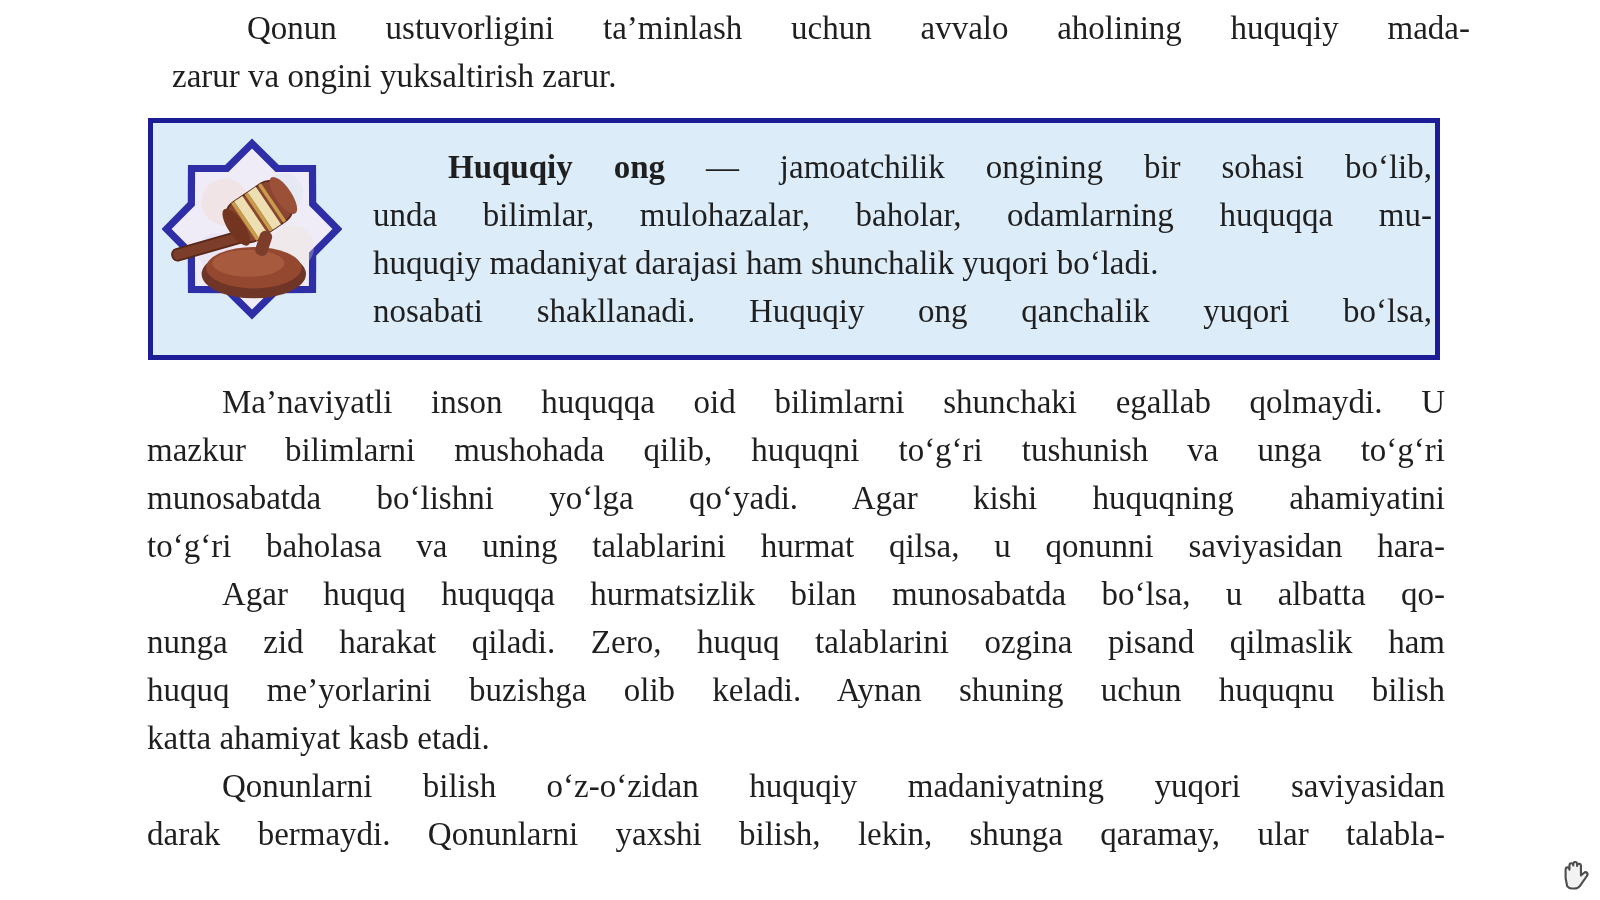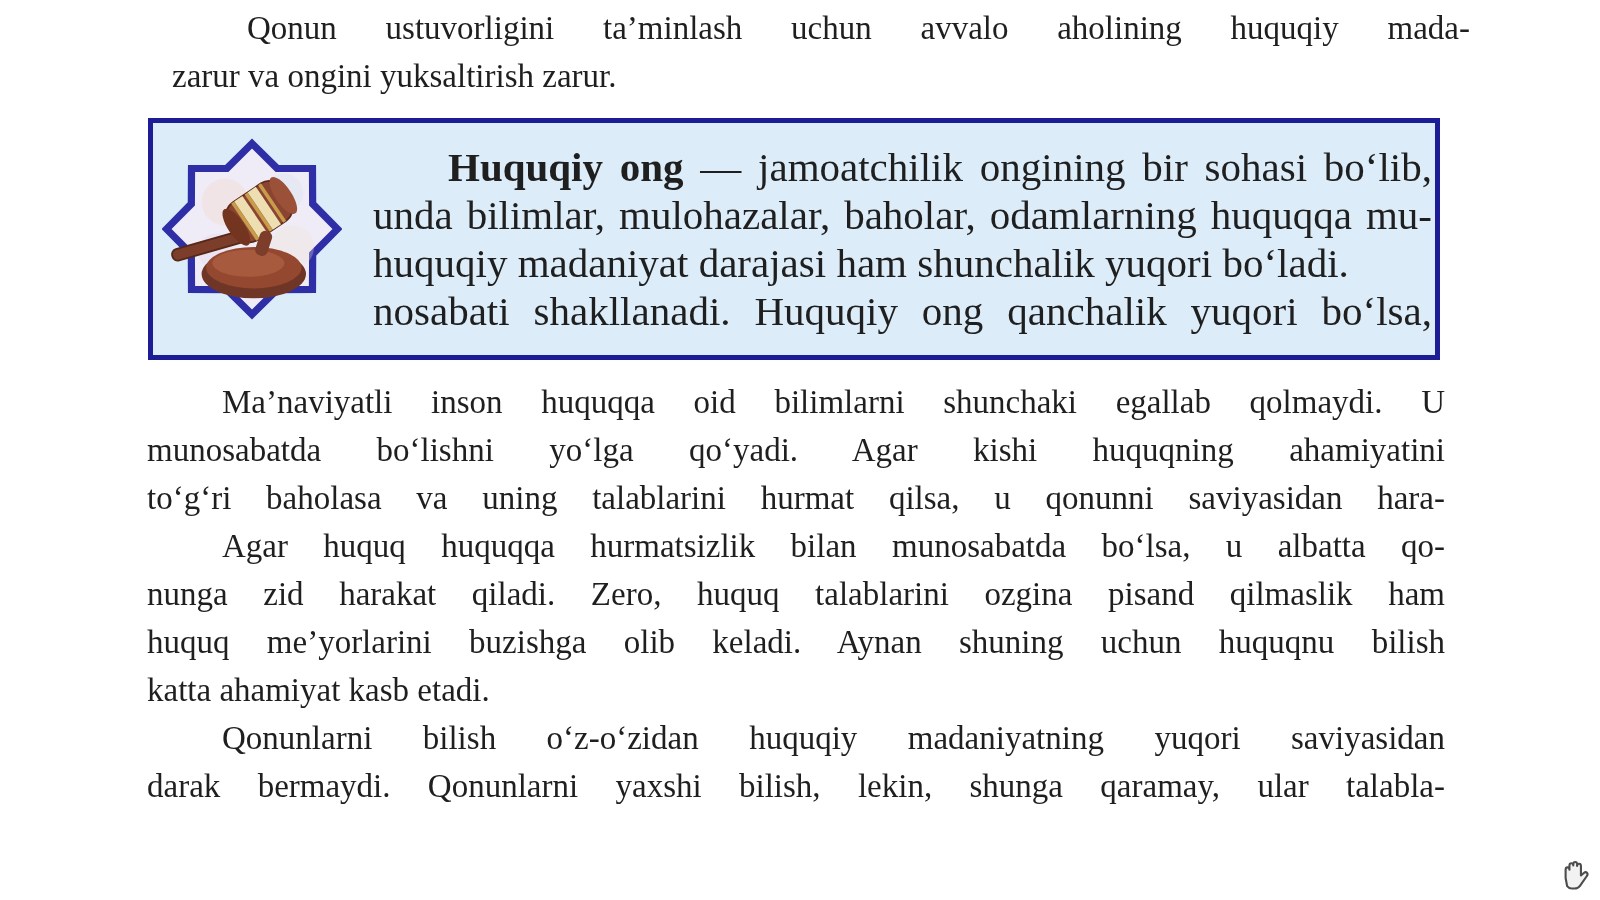--- a/index.html
+++ b/index.html
@@ -37,21 +37,21 @@
   .callout-icon {
     position: absolute;
     left: 9px; top: 15px;
     width: 180px; height: 182px;
   }
   .callout-icon svg { width: 100%; height: 100%; display: block; }
   .callout-text {
     position: absolute;
     left: 220px; top: 20px;
     width: 1059px;
-    font-size: 41px;
+    font-size: 33px;
     line-height: 48px;
   }
   .callout-text b { font-weight: bold; }
 
   .hand-cursor {
     position: absolute;
     left: 1552px; top: 854px;
     width: 46px; height: 46px;
   }
   .hand-cursor svg { width: 100%; height: 100%; display: block; }
@@ -105,20 +105,21 @@
           <div class="jline">unda bilimlar, mulohazalar, baholar, odamlarning huquqqa mu-</div>
           <div class="jline endline">huquqiy madaniyat darajasi ham shunchalik yuqori bo‘ladi.</div>
           <div class="jline">nosabati shakllanadi. Huquqiy ong qanchalik yuqori bo‘lsa,</div>
         </div>
     </div>
   </div>
 
   <div class="textblock body-flow">
     <div>
         <div class="jline indent">Ma’naviyatli inson huquqqa oid bilimlarni shunchaki egallab qolmaydi. U</div>
+        <div class="jline">mazkur bilimlarni mushohada qilib, huquqni to‘g‘ri tushunish va unga to‘g‘ri</div>
         <div class="jline">munosabatda bo‘lishni yo‘lga qo‘yadi. Agar kishi huquqning ahamiyatini</div>
         <div class="jline">to‘g‘ri baholasa va uning talablarini hurmat qilsa, u qonunni saviyasidan hara-</div>
       </div>
     <div>
         <div class="jline indent">Agar huquq huquqqa hurmatsizlik bilan munosabatda bo‘lsa, u albatta qo-</div>
         <div class="jline">nunga zid harakat qiladi. Zero, huquq talablarini ozgina pisand qilmaslik ham</div>
         <div class="jline">huquq me’yorlarini buzishga olib keladi. Aynan shuning uchun huquqnu bilish</div>
         <div class="jline endline">katta ahamiyat kasb etadi.</div>
       </div>
     <div>

